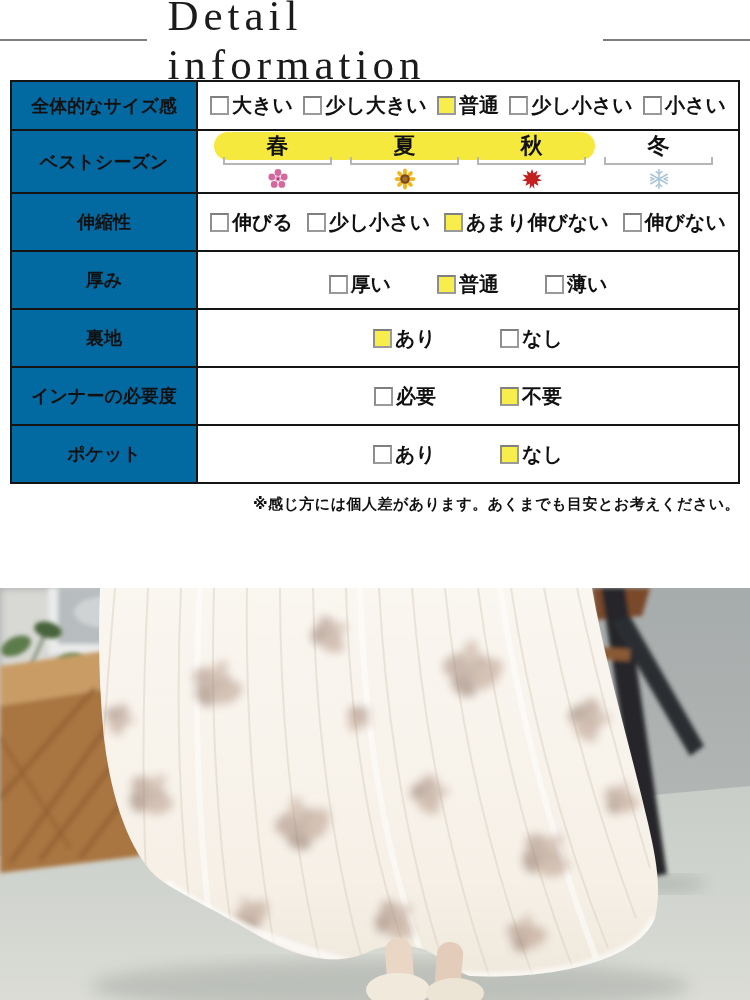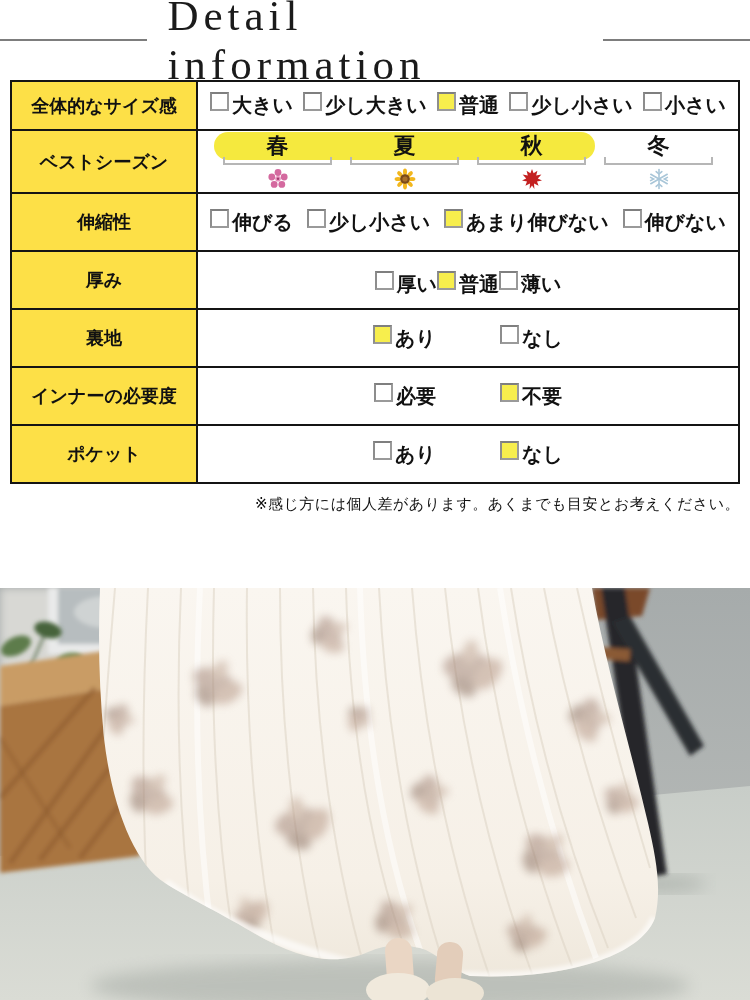--- a/index.html
+++ b/index.html
@@ -12,45 +12,45 @@
   .header{height:80px;display:flex;align-items:center;justify-content:flex-end;gap:20px;}
   .hline{width:148px;height:2px;background:#7d7d7d;}
   .title{
     font-family:"Liberation Serif","DejaVu Serif",serif;font-weight:400;
     font-size:43px;letter-spacing:5px;word-spacing:8px;margin:0;color:#1b1b1b;
   }
   
   table.detail{border-collapse:collapse;width:730px;margin:0 10px;table-layout:fixed;}
   table.detail th,table.detail td{border:2px solid #141414;padding:0;}
   th.lbl{
-    width:184px;background:#fde047;font-size:18px;font-weight:bold;
+    width:184px;background:#0369a1;font-size:18px;font-weight:bold;
     text-align:center;vertical-align:middle;letter-spacing:0;
   }
   td.val{background:#fff;vertical-align:middle;}
   .opts{display:flex;align-items:center;}
   .spread{justify-content:space-between;padding:0 12px;}
-  .center3{justify-content:center;margin-top:8px;}
+  .center3{justify-content:center;gap:46px;margin-top:8px;}
   .center2{justify-content:center;gap:64px;}
-  .opt{display:inline-flex;font-weight:bold;font-size:20px;white-space:nowrap;}
+  .opt{display:inline-flex;align-items:center;font-weight:bold;font-size:20px;white-space:nowrap;}
   .cb{
     width:19px;height:19px;box-sizing:border-box;display:inline-block;margin-right:3px;
     background:#ffffff;border:2px solid #9a9a9a;border-top-color:#7f7f7f;border-left-color:#8d8d8d;
   }
   .cb.checked{background:#f7ee4d;}
   
   .season-row{display:flex;padding:0 16px;}
   .season{flex:1;display:flex;flex-direction:column;align-items:center;}
   .s-pill{width:100%;text-align:center;font-weight:bold;font-size:22px;height:28px;line-height:27px;}
   .season.hl .s-pill{background:#f5e93e;}
   .season.hl-first .s-pill{border-radius:14px 0 0 14px;}
   .season.hl-last .s-pill{border-radius:0 14px 14px 0;}
   .s-bracket{width:86%;height:8px;border:2px solid #b6b6b6;border-top:none;margin-top:-3px;box-sizing:border-box;}
   .s-icon{margin-top:3px;height:24px;line-height:0;}
   
-  .note{text-align:right;font-weight:normal;font-size:15px;padding:11px 10px 0 0;letter-spacing:0.5px;}
+  .note{text-align:right;font-weight:bold;font-size:15px;padding:11px 10px 0 0;letter-spacing:0.5px;}
   
   .photo{position:absolute;left:0;top:588px;width:750px;height:412px;line-height:0;}
 </style>
 </head>
 <body>
 
 <div class="header">
   <span class="hline"></span>
   <h1 class="title">Detail information</h1>
   <span class="hline"></span>

